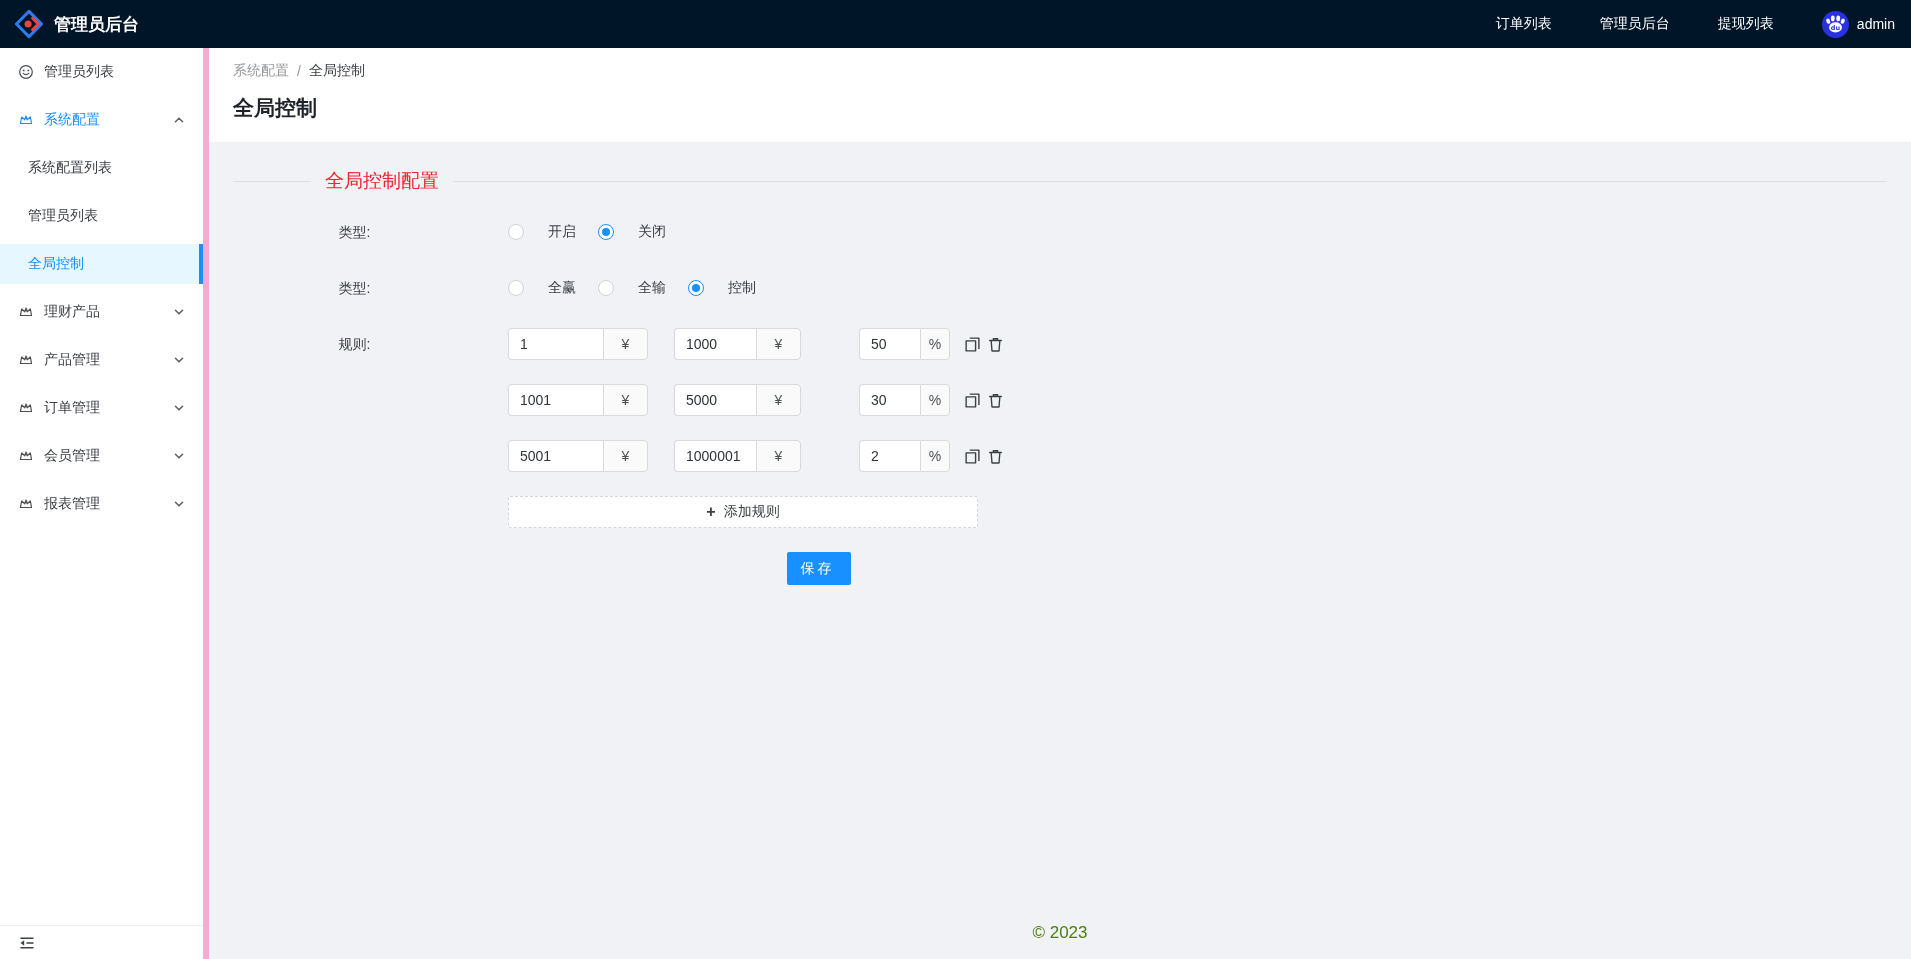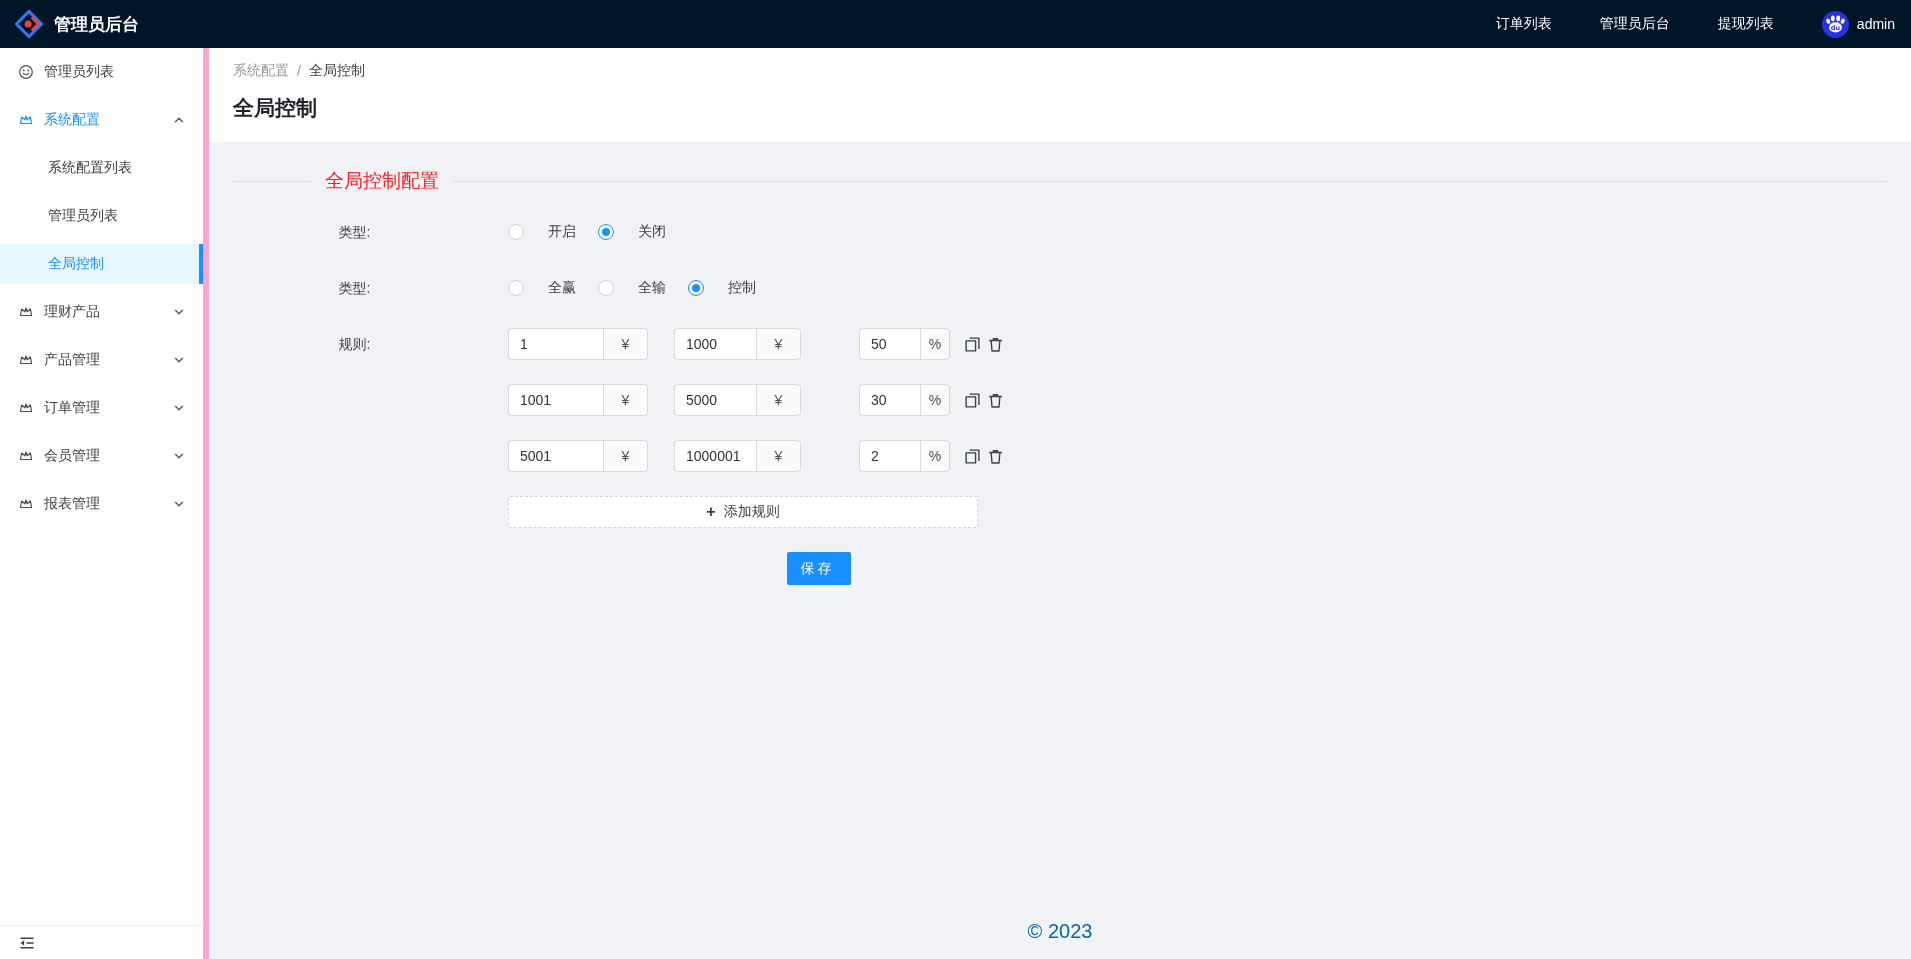--- a/index.html
+++ b/index.html
@@ -32,21 +32,21 @@
   .menu { padding-top: 4px; }
   .menu-item {
     height: 40px; margin-bottom: 8px; display: flex; align-items: center;
     padding: 0 17px 0 18px; cursor: pointer; color: #3b3e43;
   }
   .mi-icon { width: 16px; height: 16px; margin-right: 10px; color: #4c4f54; display: flex; flex: 0 0 16px; }
   .chev { margin-left: auto; color: #5f6368; display: flex; }
   .menu-item.active, .menu-item.active .mi-icon { color: var(--accent); }
   .sub-item {
     height: 40px; margin-bottom: 8px; display: flex; align-items: center;
-    padding-left: 48px; cursor: pointer; color: #3b3e43;
+    padding-left: 28px; cursor: pointer; color: #3b3e43;
   }
   .sub-item.selected {
     background: var(--accent-bg); color: var(--accent);
     box-shadow: inset -4px 0 0 var(--accent);
   }
   .sidebar-footer {
     position: absolute; bottom: 0; left: 0; right: 0; height: 34px;
     border-top: 1px solid #f0f0f0; display: flex; align-items: center; padding-left: 19px;
   }
   .fold-btn { display: flex; cursor: pointer; color: #3c4043; }
@@ -105,21 +105,21 @@
     color: #3c4043; font-size: 14px; cursor: pointer; font-family: inherit;
   }
   .add-plus { font-size: 16px; font-weight: 700; line-height: 1; }
   .save-row { margin-top: 0; }
   .save-btn {
     margin-left: 279px; width: 64px; height: 33px; background: var(--save-bg);
     color: #fff; border: none; border-radius: 2px; font-size: 14px; letter-spacing: 3px;
     cursor: pointer; font-family: Liberation Sans, sans-serif; display: inline-flex; align-items: center; justify-content: center;
     padding-left: 3px;
   }
-  .page-footer { margin-top: auto; text-align: center; color: #0369a1; font-size: 20px; padding-bottom: 16px; }
+  .page-footer { margin-top: auto; text-align: center; color: #4d7c0f; font-size: 17px; padding-bottom: 16px; }
 </style>
 </head>
 <body>
 
 <div>
 
   <header class="topbar">
     <div class="brand">
       <span style="display:flex;">
         <svg width="32" height="32" viewBox="0 0 36 36">

